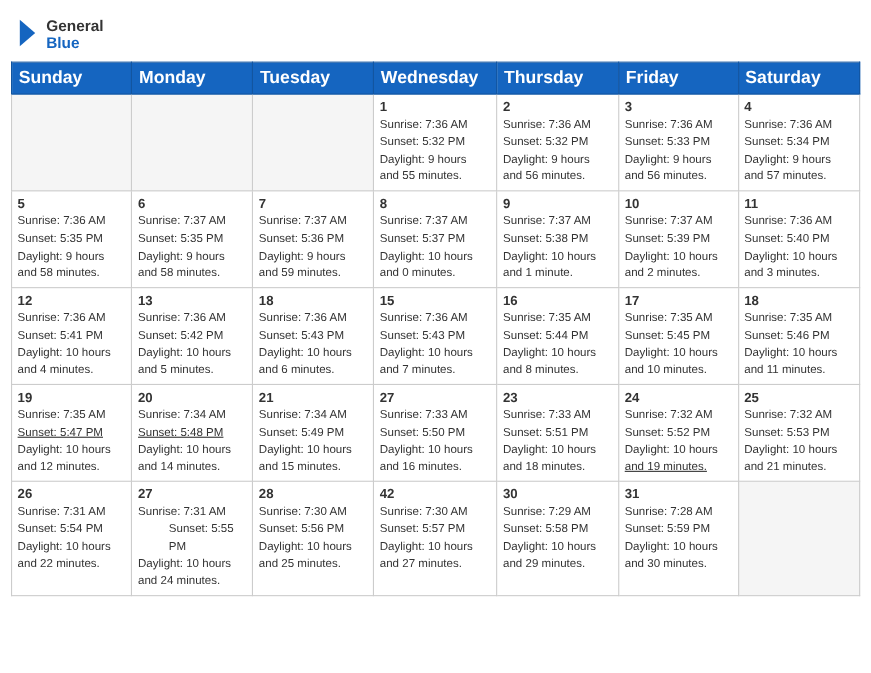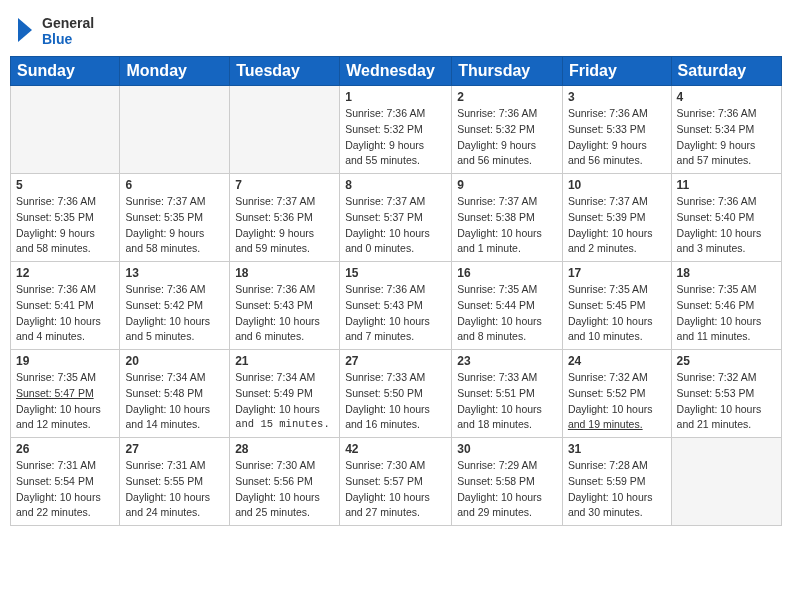--- a/index.html
+++ b/index.html
@@ -287,32 +287,32 @@
             <span style="display: block;">Sunrise: 7:35 AM</span>
             <span style="display: block; text-decoration: underline;">Sunset: 5:47 PM</span>
             <span style="display: block;">Daylight: 10 hours</span>
             <span style="display: block;">and 12 minutes.</span>
           </div>
         </td>
         <td>
           <span class="day-number">20</span>
           <div class="day-info">
             <span style="display: block;">Sunrise: 7:34 AM</span>
-            <span style="display: block;">Sunset: 5:48 PM</span>
+            <span style="display: block; text-decoration: underline;">Sunset: 5:48 PM</span>
             <span style="display: block;">Daylight: 10 hours</span>
             <span style="display: block;">and 14 minutes.</span>
           </div>
         </td>
         <td>
           <span class="day-number">21</span>
           <div class="day-info">
             <span style="display: block;">Sunrise: 7:34 AM</span>
             <span style="display: block;">Sunset: 5:49 PM</span>
             <span style="display: block;">Daylight: 10 hours</span>
-            <span style="display: block; font-family: Liberation Mono, monospace;">and 15 minutes.</span>
+            <span style="display: block;">and 15 minutes.</span>
           </div>
         </td>
         <td>
           <span class="day-number">27</span>
           <div class="day-info">
             <span style="display: block;">Sunrise: 7:33 AM</span>
             <span style="display: block;">Sunset: 5:50 PM</span>
             <span style="display: block;">Daylight: 10 hours</span>
             <span style="display: block;">and 16 minutes.</span>
           </div>
@@ -352,21 +352,21 @@
             <span style="display: block;">Sunrise: 7:31 AM</span>
             <span style="display: block;">Sunset: 5:54 PM</span>
             <span style="display: block;">Daylight: 10 hours</span>
             <span style="display: block;">and 22 minutes.</span>
           </div>
         </td>
         <td>
           <span class="day-number">27</span>
           <div class="day-info">
             <span style="display: block;">Sunrise: 7:31 AM</span>
-            <span style="display: block;">Sunset: 5:55 PM</span>
+            <span style="display: block; margin-left: 28px;">Sunset: 5:55 PM</span>
             <span style="display: block;">Daylight: 10 hours</span>
             <span style="display: block;">and 24 minutes.</span>
           </div>
         </td>
         <td>
           <span class="day-number">28</span>
           <div class="day-info">
             <span style="display: block;">Sunrise: 7:30 AM</span>
             <span style="display: block;">Sunset: 5:56 PM</span>
             <span style="display: block;">Daylight: 10 hours</span>

